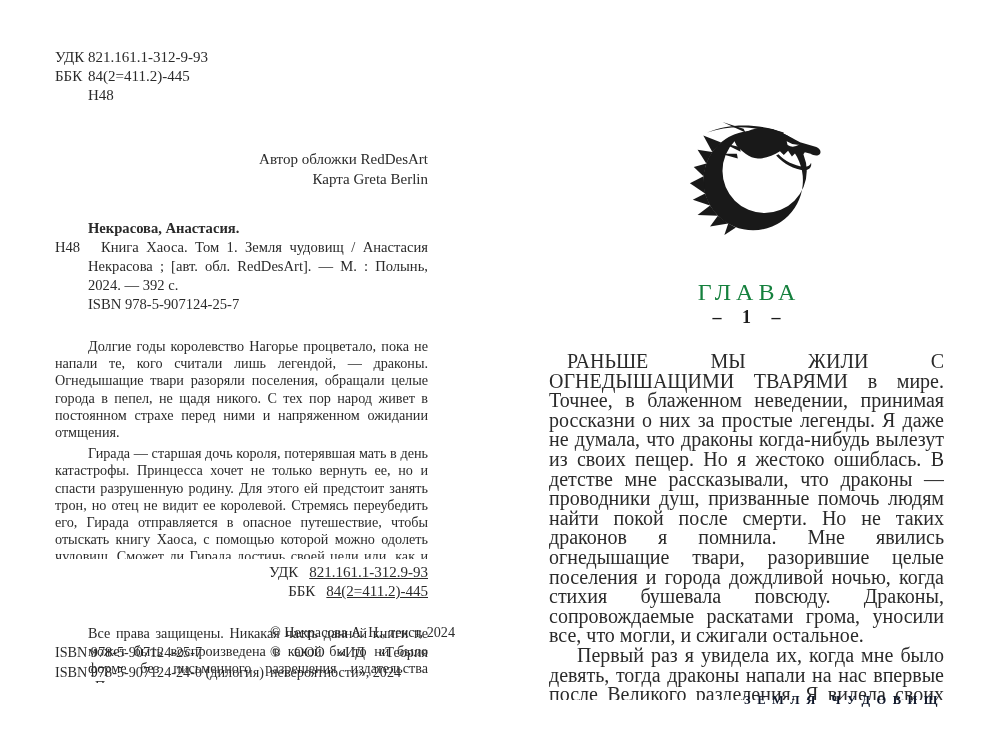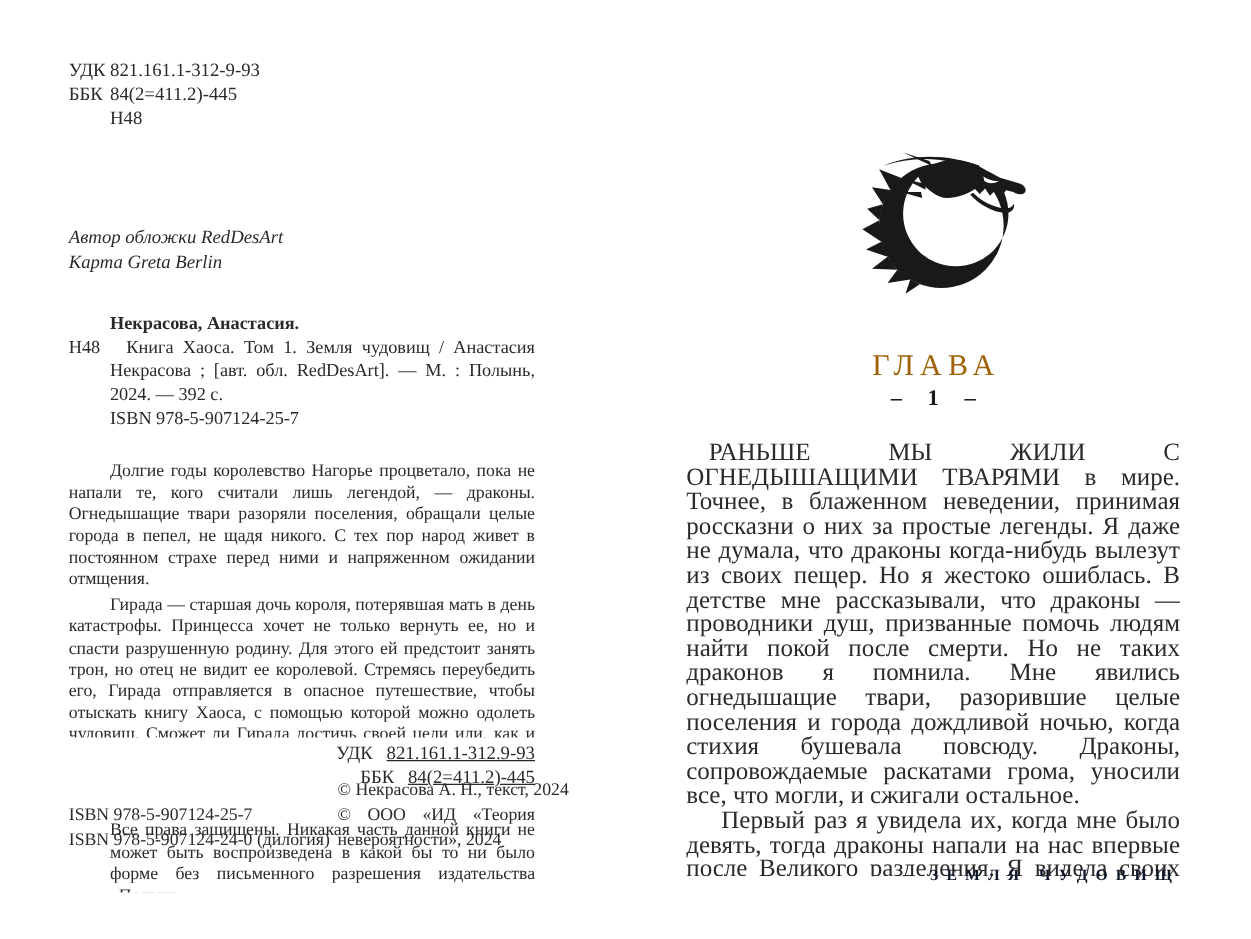--- a/index.html
+++ b/index.html
@@ -11,21 +11,21 @@
   .page{position:absolute;top:0;}
   #left-page{left:55px;width:373px;height:574px;}
   #right-page{left:549px;width:395px;height:751px;}
 
   
   .class-top{margin-top:48px;font-size:15px;line-height:19px;}
   .class-row{display:flex;}
   .class-label{width:33px;flex:0 0 33px;}
   .author-sign{margin-left:33px;}
 
-  .credits{margin-top:75px;text-align:left;font-style:italic;font-size:15px;line-height:20px;}
+  .credits{margin-top:44px;text-align:right;font-size:15px;line-height:20px;}
 
   .catalog{position:relative;margin-top:30px;font-size:14.6px;line-height:19px;}
   .catalog-author{margin-left:33px;font-weight:bold;}
   .catalog-code{position:absolute;left:0;top:19px;}
   .catalog-desc{padding-left:33px;text-indent:13px;text-align:justify;}
   .catalog-isbn{padding-left:33px;}
 
   .annotation{margin-top:24px;height:221px;overflow:hidden;font-size:14.2px;line-height:17.2px;text-align:justify;}
   .annotation p{margin:0 0 4px 0;text-indent:33px;}
 
@@ -36,21 +36,21 @@
           font-size:14.2px;line-height:17.5px;text-align:justify;}
 
   .bottom-block{position:absolute;left:0;top:622px;width:373px;display:flex;font-size:14.2px;line-height:20px;}
   .isbn-col{width:215px;flex:0 0 215px;padding-top:20px;}
   .isbn-col div{white-space:nowrap;}
   .copy-col{width:158px;flex:1;text-align:justify;}
   .copy-line1{white-space:nowrap;}
 
   
   .dragon-wrap{margin-top:120px;text-align:center;padding-left:18px;}
-  .chapter-title{margin-top:34px;text-align:center;font-size:24px;letter-spacing:5px;color:#a16207;
+  .chapter-title{margin-top:34px;text-align:center;font-size:24px;letter-spacing:5px;color:#15803d;
                  padding-left:5px;}
   .chapter-number{margin-top:1px;text-align:center;font-size:18px;font-weight:bold;word-spacing:16px;color:#1c1c1c;}
   .chapter-body{margin-top:24px;height:348px;overflow:hidden;font-size:20px;line-height:19.6px;text-align:justify;}
   .chapter-body p{margin:0;}
   .chapter-body p.first{text-indent:18px;}
   .chapter-body p.next{text-indent:28px;}
   .running-title{position:absolute;top:693px;right:0;font-size:12.5px;font-weight:bold;
                  letter-spacing:6.5px;white-space:nowrap;color:#0f172a;}
 </style>
 </head>

